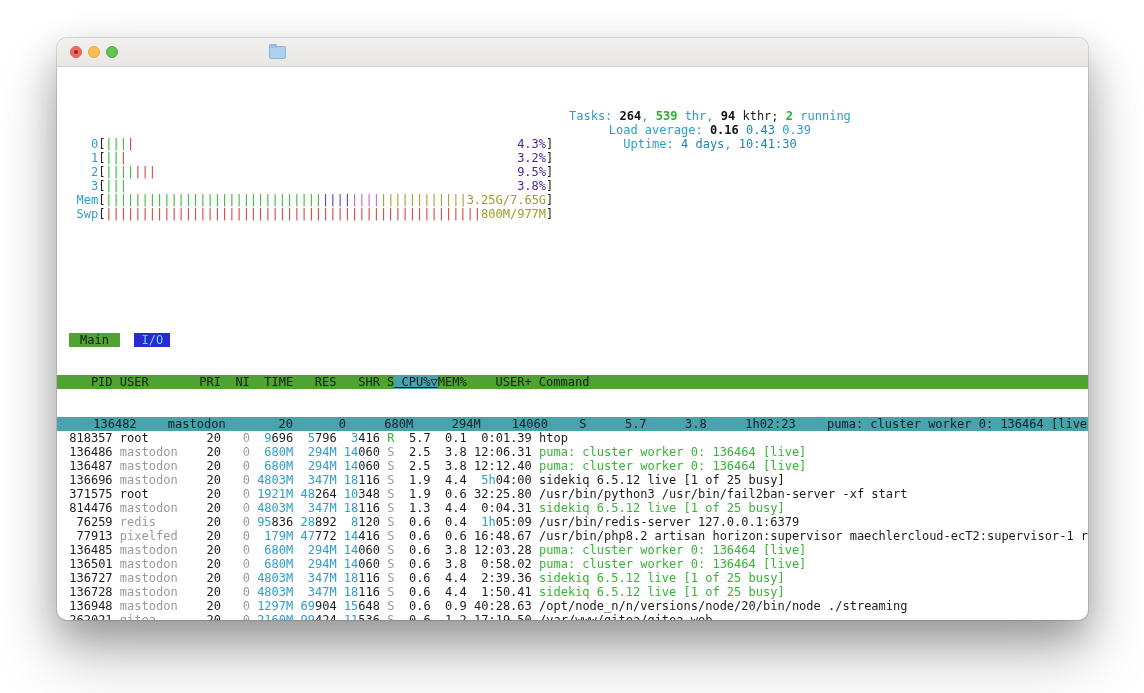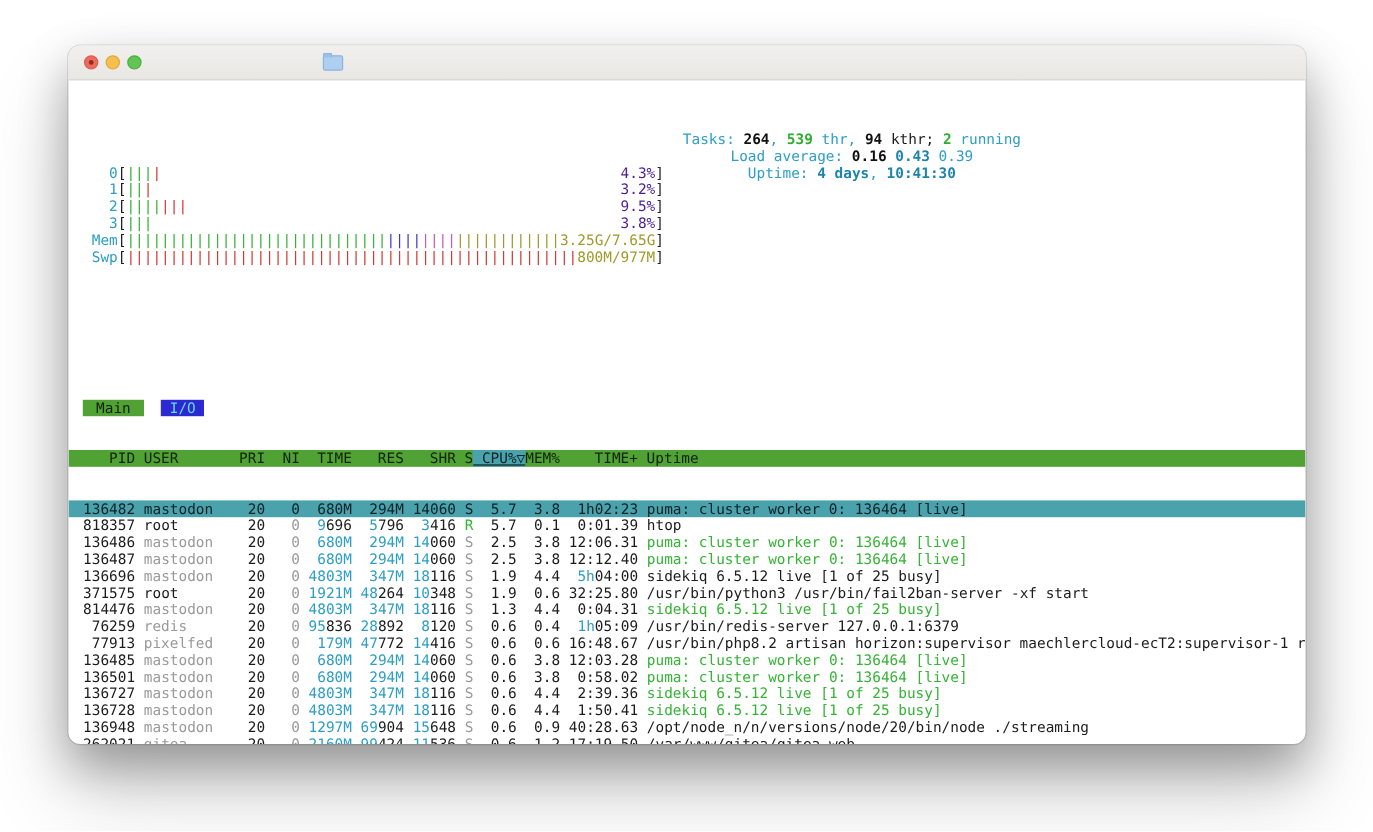--- a/index.html
+++ b/index.html
@@ -28,25 +28,25 @@
   .mlab{display:inline-block;width:3ch;text-align:right;color:#2d9ec6;}
   .br{color:#222;}
   .minner{display:inline-flex;width:61ch;justify-content:space-between;vertical-align:top;}
   .tabsrow .tab{display:inline-block;}
   .tab-main{background:#4fa233;color:#0e2008;padding:0 1.5ch;}
   .tab-io{background:#2a2ad0;color:#67d6ee;padding:0 1ch;text-align:right;}
   .cols{background:#4fa233;color:#12230c;}
   .sort-hl{background:#4aa2ad;color:#0c2226;text-decoration:underline;}
   .prow{height:14px;padding-left:5px;overflow:hidden;width:1026px;}
   .sel{background:#4aa2ad;}
-  .sel span{color:#0c2226 !important;font-weight:normal !important;}
+  .sel span{color:#0c2226 !important;font-weight:normal !important;margin-left:24px;}
   .t-d{color:#1c1c1c}.t-m{color:#9a9a9a}.t-c{color:#2d9ec6}.t-g{color:#35b435}
   .t-o{color:#a09a2b}.t-r{color:#d23b35}.t-bl{color:#3b37d6}.t-mg{color:#c45ac4}
   .t-b{color:#111;font-weight:bold}.t-gb{color:#2eae2e;font-weight:bold}
-  .t-cb{color:#1d85ad;font-weight:bold}
+  .t-cb{color:#1d85ad;font-weight:normal}
   .t-p{color:#4c1d95}
 </style>
 </head>
 <body>
 
 <div class="stage">
   <div class="window">
     <div class="titlebar">
       <span class="tl tl-red">
           <span class="tl-dot"></span>
@@ -55,18 +55,18 @@
       <span class="tl tl-green"></span>
       <span class="proxy-folder"></span>
     </div>
     <div class="term">
       <div class="hdr">
         <div id="meters"><div class="line">  <span class="mlab">0</span><span class="br">[</span><span class="minner"><span><span class="t-g">|||</span><span class="t-r">|</span></span><span class="t-p">4.3%</span></span><span class="br">]</span></div><div class="line">  <span class="mlab">1</span><span class="br">[</span><span class="minner"><span><span class="t-g">||</span><span class="t-r">|</span></span><span class="t-p">3.2%</span></span><span class="br">]</span></div><div class="line">  <span class="mlab">2</span><span class="br">[</span><span class="minner"><span><span class="t-g">||||</span><span class="t-r">|||</span></span><span class="t-p">9.5%</span></span><span class="br">]</span></div><div class="line">  <span class="mlab">3</span><span class="br">[</span><span class="minner"><span><span class="t-g">|||</span></span><span class="t-p">3.8%</span></span><span class="br">]</span></div><div class="line">  <span class="mlab">Mem</span><span class="br">[</span><span class="minner"><span><span class="t-g">||||||||||||||||||||||||||||||</span><span class="t-bl">||||</span><span class="t-mg">||||</span><span class="t-o">||||||||||||</span></span><span class="t-o">3.25G/7.65G</span></span><span class="br">]</span></div><div class="line">  <span class="mlab">Swp</span><span class="br">[</span><span class="minner"><span><span class="t-r">||||||||||||||||||||||||||||||||||||||||||||||||||||</span></span><span class="t-o">800M/977M</span></span><span class="br">]</span></div></div>
         <div id="sysinfo" class="sysinfo"><div><span class="t-c">Tasks: </span><span class="t-b">264</span><span class="t-c">, </span><span class="t-gb">539</span><span class="t-c"> thr</span><span class="t-c">, </span><span class="t-b">94</span><span class="t-d"> kthr</span><span class="t-d">; </span><span class="t-gb">2</span><span class="t-c"> running</span></div><div><span class="t-c">Load average: </span><span class="t-b">0.16</span><span class="t-c"> </span><span class="t-cb">0.43</span><span class="t-c"> </span><span class="t-c">0.39</span></div><div><span class="t-c">Uptime: </span><span class="t-cb">4 days</span><span class="t-c">, </span><span class="t-cb">10:41:30</span></div></div>
       </div>
       <div class="line"> </div>
       <div class="line tabsrow"><span> </span><span class="tab tab-main">Main</span><span>  </span><span class="tab tab-io">I/O</span></div>
-      <div class="line cols"><span>    PID USER       PRI  NI  TIME   RES   SHR S</span><span class="sort-hl"> CPU%▽</span><span>MEM%    TIME+ Uptime</span></div>
+      <div class="line cols"><span>    PID USER       PRI  NI  TIME   RES   SHR S</span><span class="sort-hl"> CPU%▽</span><span>MEM%    USER+ Command</span></div>
       <div id="rows"><div class="prow sel"> <span class="t-d">136482</span> <span class="t-m">mastodon</span>    <span class="t-d">20</span>   <span class="t-m">0</span>  <span class="t-d">680M</span>  <span class="t-d">294M</span> <span class="t-d">14060</span> <span class="t-m">S</span>  <span class="t-d">5.7</span>  <span class="t-d">3.8</span>  <span class="t-d">1h02:23</span> <span class="t-d">puma: cluster worker 0: 136464 [live]</span></div><div class="prow"> <span class="t-d">818357</span> <span class="t-d">root</span>        <span class="t-d">20</span>   <span class="t-m">0</span>  <span class="t-c">9</span><span class="t-d">696</span>  <span class="t-c">5</span><span class="t-d">796</span>  <span class="t-c">3</span><span class="t-d">416</span> <span class="t-g">R</span>  <span class="t-d">5.7</span>  <span class="t-d">0.1</span>  <span class="t-d">0:01.39</span> <span class="t-d">htop</span></div><div class="prow"> <span class="t-d">136486</span> <span class="t-m">mastodon</span>    <span class="t-d">20</span>   <span class="t-m">0</span>  <span class="t-c">680M</span>  <span class="t-c">294M</span> <span class="t-c">14</span><span class="t-d">060</span> <span class="t-m">S</span>  <span class="t-d">2.5</span>  <span class="t-d">3.8</span> <span class="t-d">12:06.31</span> <span class="t-g">puma: cluster worker 0: 136464 [live]</span></div><div class="prow"> <span class="t-d">136487</span> <span class="t-m">mastodon</span>    <span class="t-d">20</span>   <span class="t-m">0</span>  <span class="t-c">680M</span>  <span class="t-c">294M</span> <span class="t-c">14</span><span class="t-d">060</span> <span class="t-m">S</span>  <span class="t-d">2.5</span>  <span class="t-d">3.8</span> <span class="t-d">12:12.40</span> <span class="t-g">puma: cluster worker 0: 136464 [live]</span></div><div class="prow"> <span class="t-d">136696</span> <span class="t-m">mastodon</span>    <span class="t-d">20</span>   <span class="t-m">0</span> <span class="t-c">4803M</span>  <span class="t-c">347M</span> <span class="t-c">18</span><span class="t-d">116</span> <span class="t-m">S</span>  <span class="t-d">1.9</span>  <span class="t-d">4.4</span>  <span class="t-c">5h</span><span class="t-d">04:00</span> <span class="t-d">sidekiq 6.5.12 live [1 of 25 busy]</span></div><div class="prow"> <span class="t-d">371575</span> <span class="t-d">root</span>        <span class="t-d">20</span>   <span class="t-m">0</span> <span class="t-c">1921M</span> <span class="t-c">48</span><span class="t-d">264</span> <span class="t-c">10</span><span class="t-d">348</span> <span class="t-m">S</span>  <span class="t-d">1.9</span>  <span class="t-d">0.6</span> <span class="t-d">32:25.80</span> <span class="t-d">/usr/bin/python3 /usr/bin/fail2ban-server -xf start</span></div><div class="prow"> <span class="t-d">814476</span> <span class="t-m">mastodon</span>    <span class="t-d">20</span>   <span class="t-m">0</span> <span class="t-c">4803M</span>  <span class="t-c">347M</span> <span class="t-c">18</span><span class="t-d">116</span> <span class="t-m">S</span>  <span class="t-d">1.3</span>  <span class="t-d">4.4</span>  <span class="t-d">0:04.31</span> <span class="t-g">sidekiq 6.5.12 live [1 of 25 busy]</span></div><div class="prow">  <span class="t-d">76259</span> <span class="t-m">redis</span>       <span class="t-d">20</span>   <span class="t-m">0</span> <span class="t-c">95</span><span class="t-d">836</span> <span class="t-c">28</span><span class="t-d">892</span>  <span class="t-c">8</span><span class="t-d">120</span> <span class="t-m">S</span>  <span class="t-d">0.6</span>  <span class="t-d">0.4</span>  <span class="t-c">1h</span><span class="t-d">05:09</span> <span class="t-d">/usr/bin/redis-server 127.0.0.1:6379</span></div><div class="prow">  <span class="t-d">77913</span> <span class="t-m">pixelfed</span>    <span class="t-d">20</span>   <span class="t-m">0</span>  <span class="t-c">179M</span> <span class="t-c">47</span><span class="t-d">772</span> <span class="t-c">14</span><span class="t-d">416</span> <span class="t-m">S</span>  <span class="t-d">0.6</span>  <span class="t-d">0.6</span> <span class="t-d">16:48.67</span> <span class="t-d">/usr/bin/php8.2 artisan horizon:supervisor maechlercloud-ecT2:supervisor-1 redi</span></div><div class="prow"> <span class="t-d">136485</span> <span class="t-m">mastodon</span>    <span class="t-d">20</span>   <span class="t-m">0</span>  <span class="t-c">680M</span>  <span class="t-c">294M</span> <span class="t-c">14</span><span class="t-d">060</span> <span class="t-m">S</span>  <span class="t-d">0.6</span>  <span class="t-d">3.8</span> <span class="t-d">12:03.28</span> <span class="t-g">puma: cluster worker 0: 136464 [live]</span></div><div class="prow"> <span class="t-d">136501</span> <span class="t-m">mastodon</span>    <span class="t-d">20</span>   <span class="t-m">0</span>  <span class="t-c">680M</span>  <span class="t-c">294M</span> <span class="t-c">14</span><span class="t-d">060</span> <span class="t-m">S</span>  <span class="t-d">0.6</span>  <span class="t-d">3.8</span>  <span class="t-d">0:58.02</span> <span class="t-g">puma: cluster worker 0: 136464 [live]</span></div><div class="prow"> <span class="t-d">136727</span> <span class="t-m">mastodon</span>    <span class="t-d">20</span>   <span class="t-m">0</span> <span class="t-c">4803M</span>  <span class="t-c">347M</span> <span class="t-c">18</span><span class="t-d">116</span> <span class="t-m">S</span>  <span class="t-d">0.6</span>  <span class="t-d">4.4</span>  <span class="t-d">2:39.36</span> <span class="t-g">sidekiq 6.5.12 live [1 of 25 busy]</span></div><div class="prow"> <span class="t-d">136728</span> <span class="t-m">mastodon</span>    <span class="t-d">20</span>   <span class="t-m">0</span> <span class="t-c">4803M</span>  <span class="t-c">347M</span> <span class="t-c">18</span><span class="t-d">116</span> <span class="t-m">S</span>  <span class="t-d">0.6</span>  <span class="t-d">4.4</span>  <span class="t-d">1:50.41</span> <span class="t-g">sidekiq 6.5.12 live [1 of 25 busy]</span></div><div class="prow"> <span class="t-d">136948</span> <span class="t-m">mastodon</span>    <span class="t-d">20</span>   <span class="t-m">0</span> <span class="t-c">1297M</span> <span class="t-c">69</span><span class="t-d">904</span> <span class="t-c">15</span><span class="t-d">648</span> <span class="t-m">S</span>  <span class="t-d">0.6</span>  <span class="t-d">0.9</span> <span class="t-d">40:28.63</span> <span class="t-d">/opt/node_n/n/versions/node/20/bin/node ./streaming</span></div><div class="prow"> <span class="t-d">262021</span> <span class="t-m">gitea</span>       <span class="t-d">20</span>   <span class="t-m">0</span> <span class="t-c">2160M</span> <span class="t-c">99</span><span class="t-d">424</span> <span class="t-c">11</span><span class="t-d">536</span> <span class="t-m">S</span>  <span class="t-d">0.6</span>  <span class="t-d">1.2</span> <span class="t-d">17:19.50</span> <span class="t-d">/var/www/gitea/gitea web</span></div></div>
       
     </div>
   </div>
 </div>
 
 </body></html>

